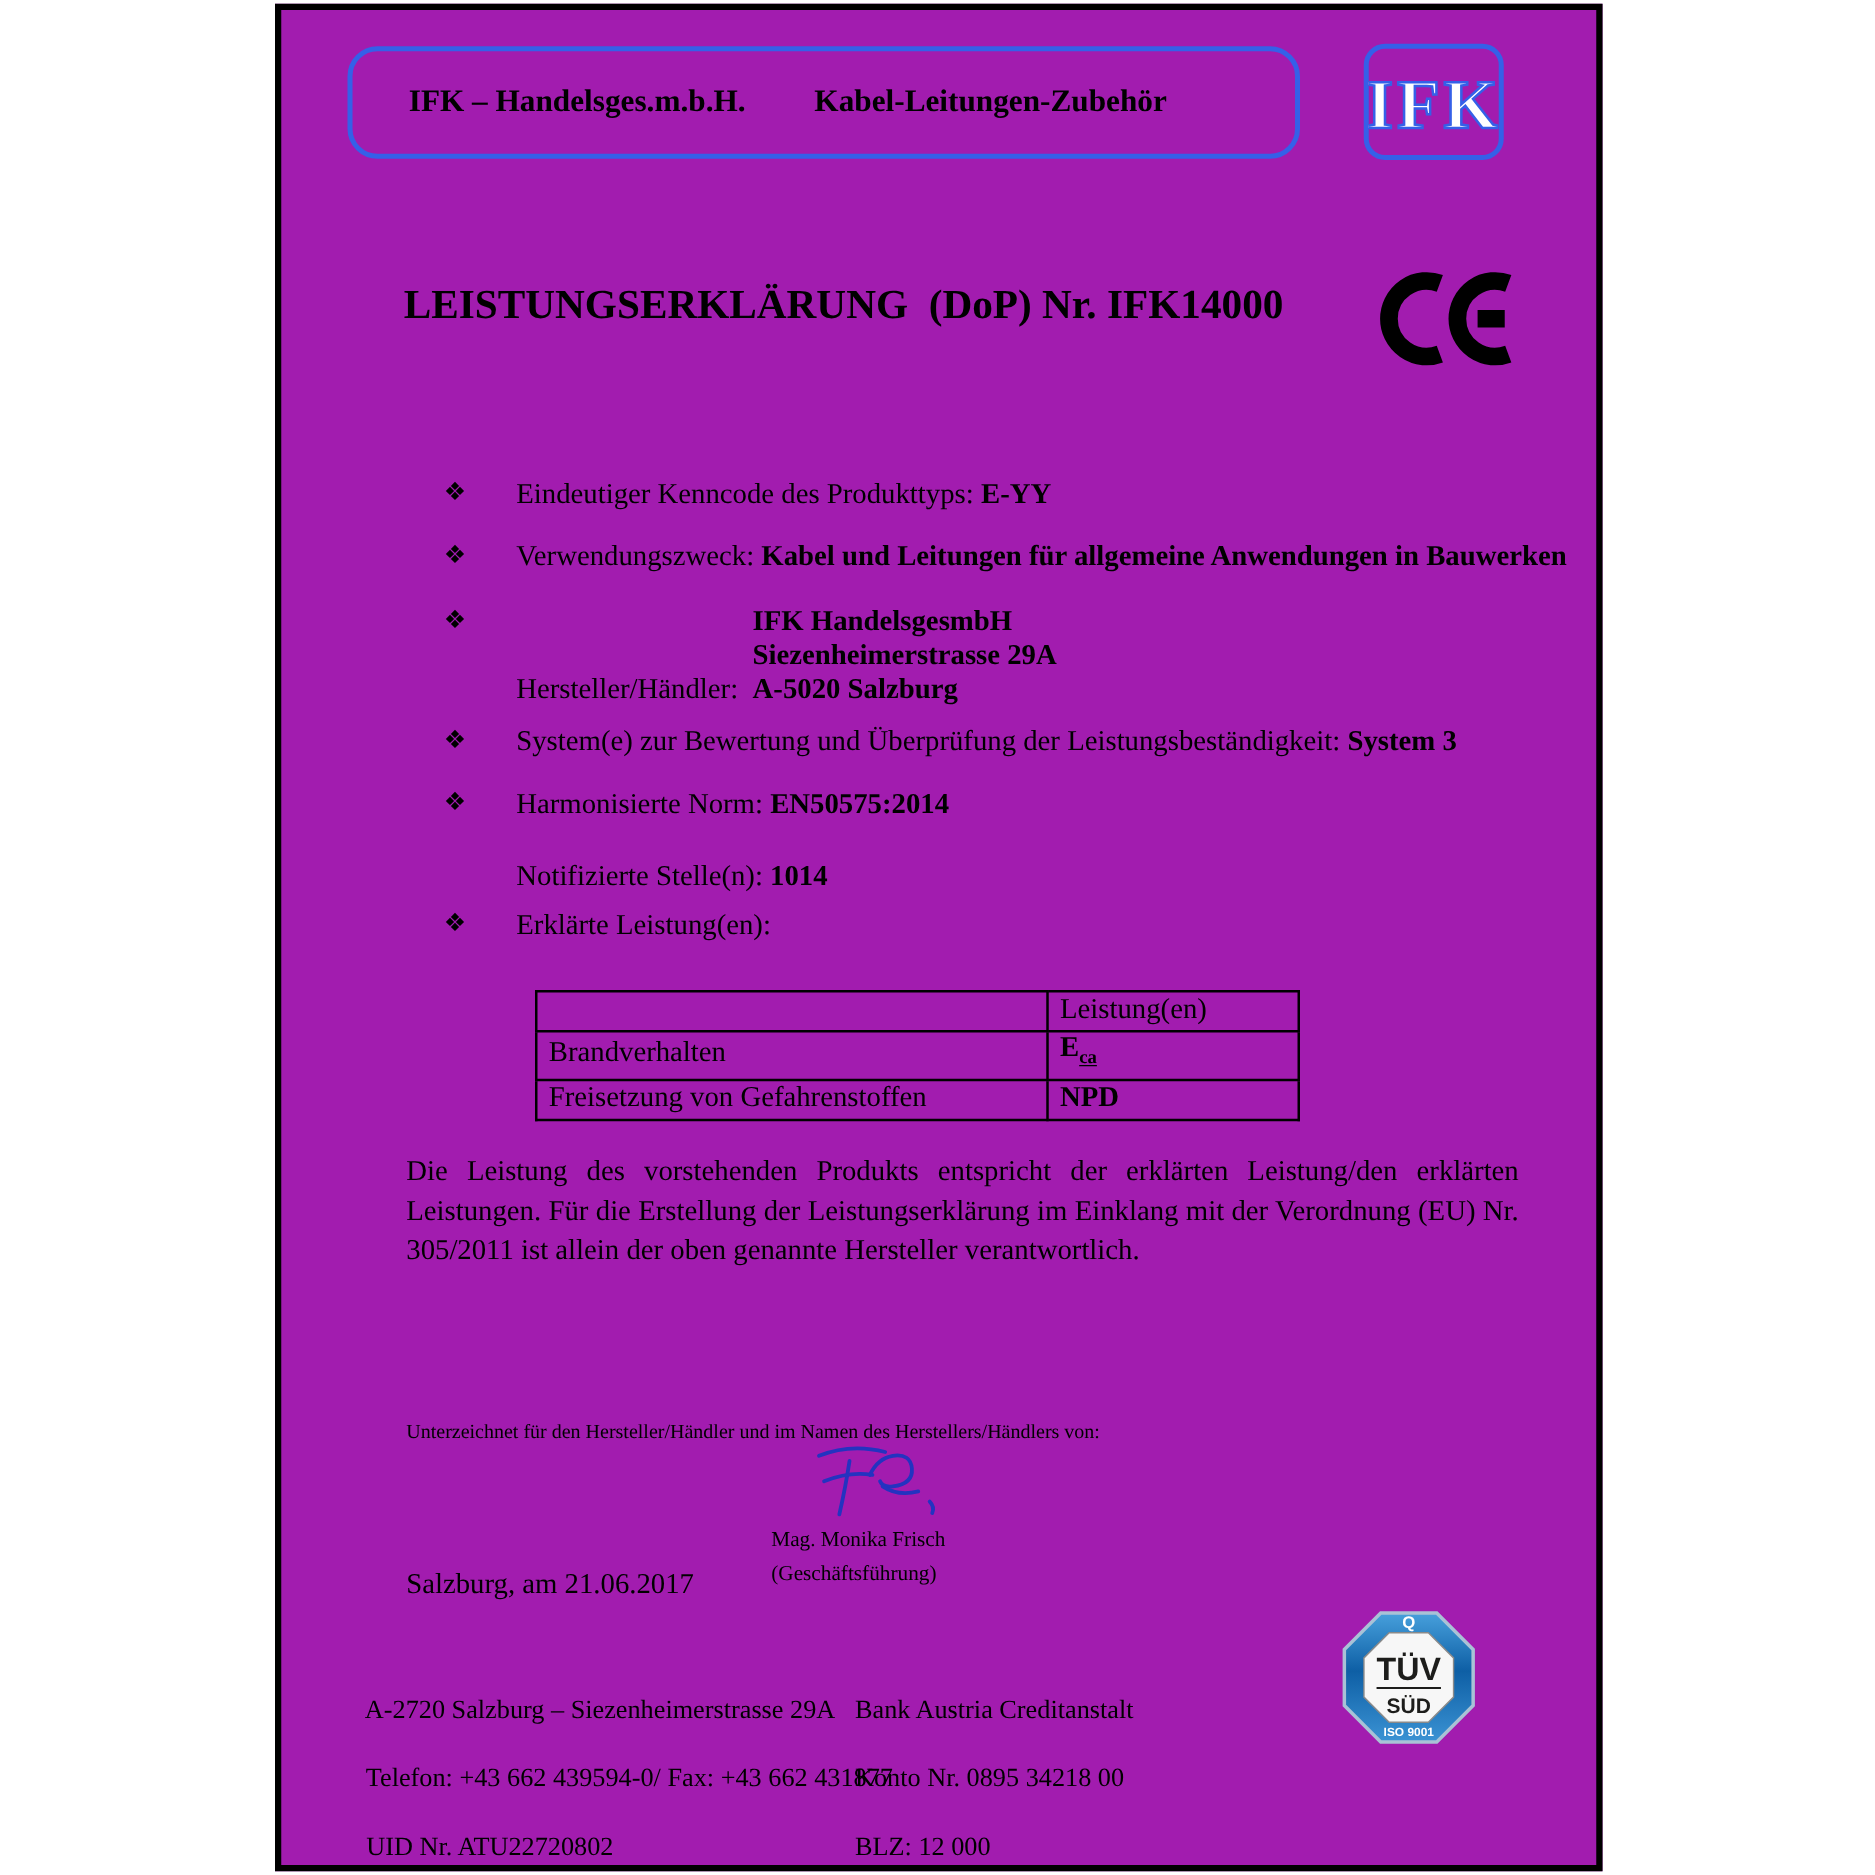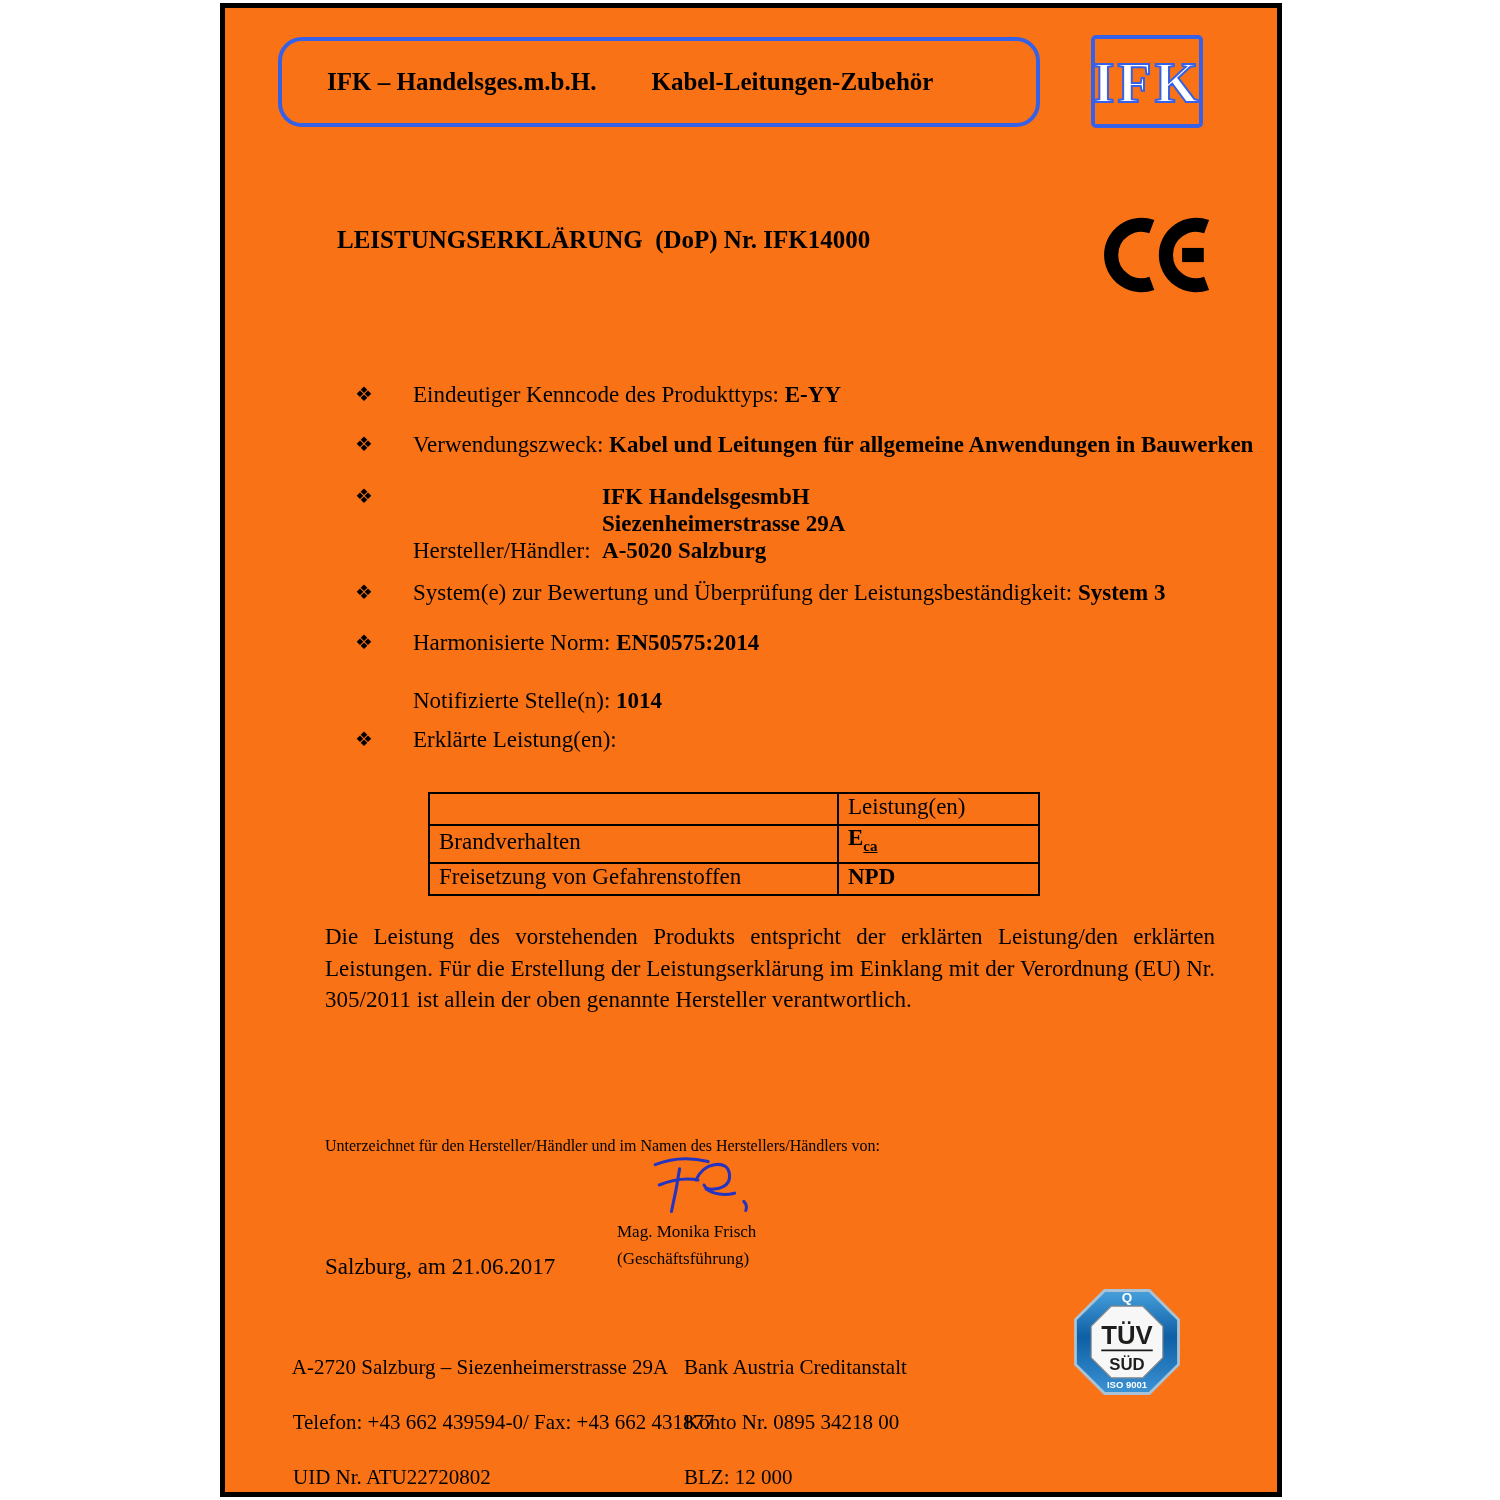--- a/index.html
+++ b/index.html
@@ -1,31 +1,31 @@
 <!DOCTYPE html>
 <html><head>
 <meta charset="utf-8">
 <style>
   html,body{margin:0;padding:0;background:#ffffff;}
   body{width:1500px;height:1500px;position:relative;font-family:"Liberation Serif",serif;color:#000;}
   .frame{position:absolute;left:220px;top:3px;width:1062px;height:1494px;
-         border:5px solid #000;box-sizing:border-box;background:#f97316;}
+         border:5px solid #000;box-sizing:border-box;background:#a21caf;}
   .frame > *{position:absolute;}
 
   
   .header-box{left:53px;top:29px;width:762px;height:90px;border:4px solid #3560e8;
               border-radius:24px;box-sizing:border-box;display:flex;align-items:center;
               padding-left:45px;font-size:25px;font-weight:bold;white-space:pre;}
   .header-box .tagline{margin-left:55px;}
   .ifk-logo{left:866px;top:27px;width:112px;height:93px;border:4px solid #3560e8;
-            border-radius:5px;box-sizing:border-box;}
+            border-radius:17px;box-sizing:border-box;}
   .ifk-logo svg{width:100%;height:100%;display:block;}
 
   
-  .title{left:112px;top:218px;font-size:25px;font-weight:bold;white-space:pre;}
+  .title{left:98px;top:218px;font-size:33px;font-weight:bold;white-space:pre;}
   .ce-mark{left:874px;top:206px;}
 
   
   .item{left:130px;display:flex;font-size:23px;white-space:pre;line-height:27px;}
   .item .bullet{width:58px;flex:none;font-size:20px;}
   .item b{font-weight:bold;}
   .item .vcol{display:inline-block;line-height:27px;}
   .i0{top:373px;} .i1{top:423px;} .i2{top:475px;} .i3{top:571px;}
   .i4{top:621px;} .i5{top:666px;margin-top:13px;} .i6{top:718px;}
 

